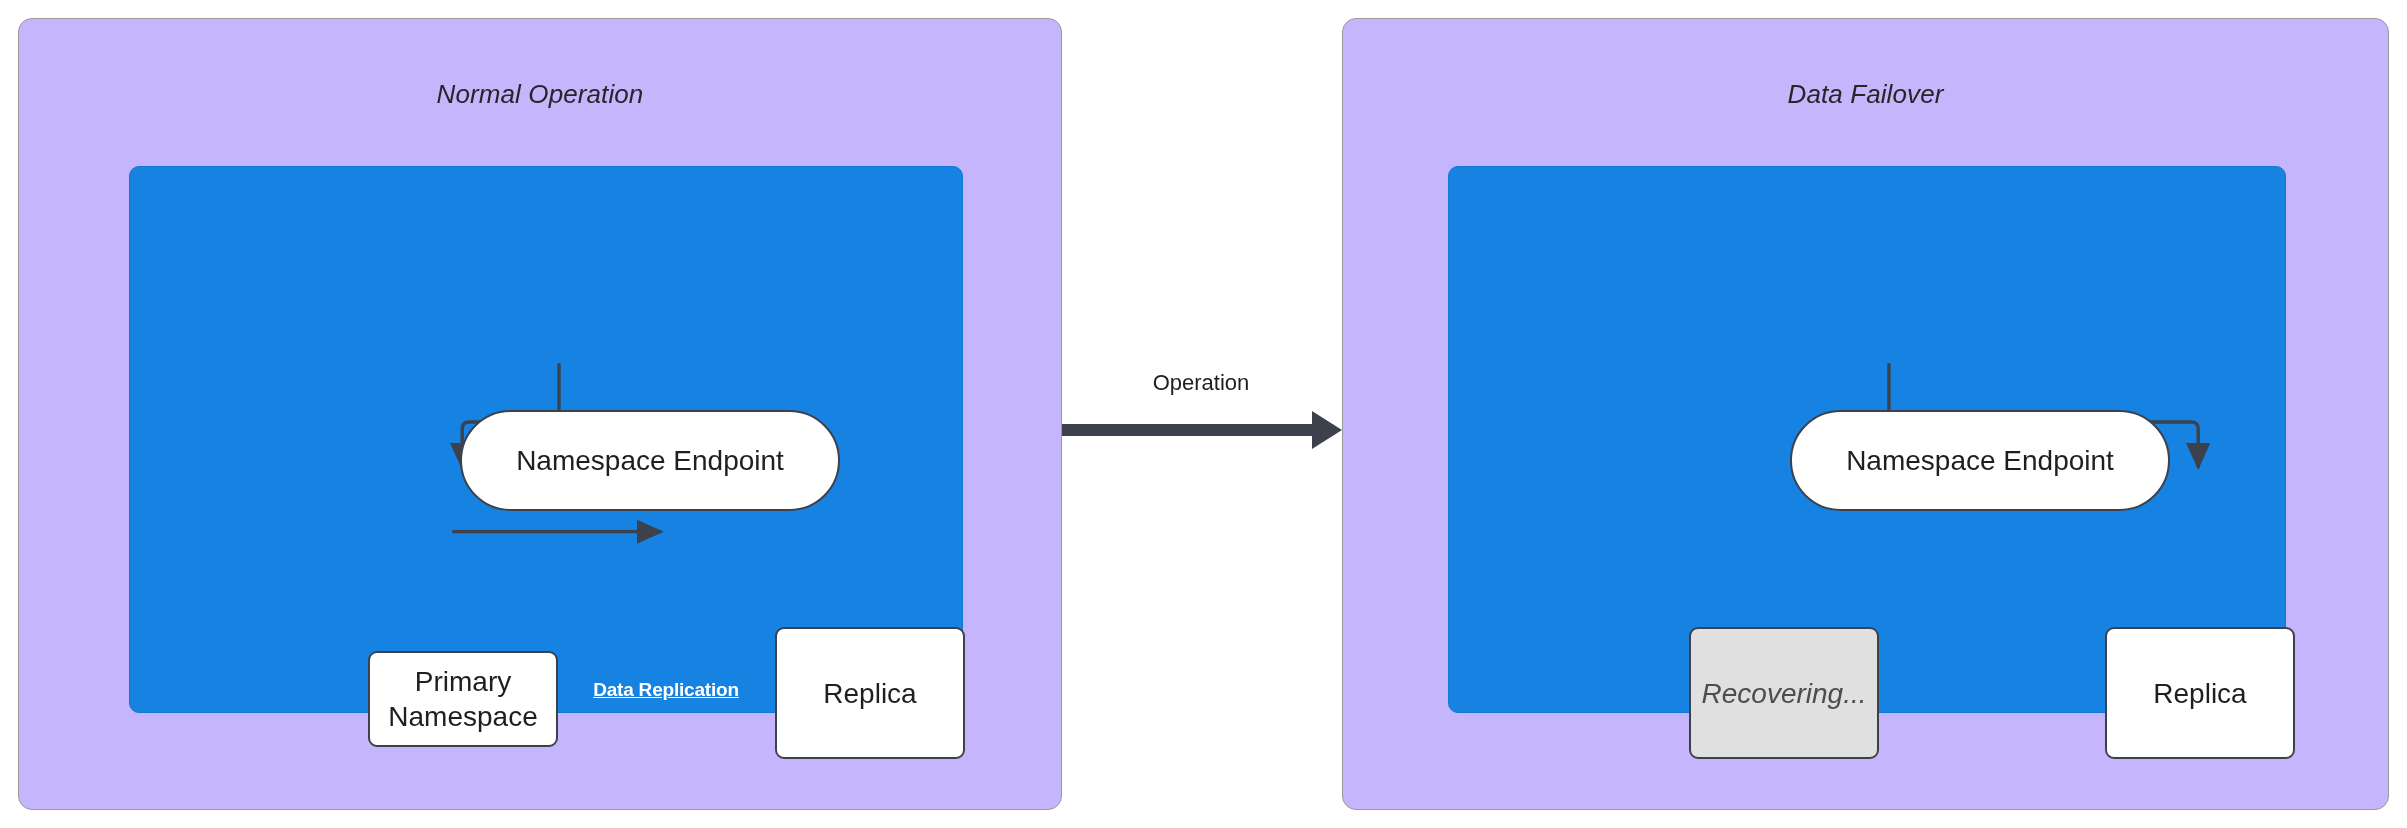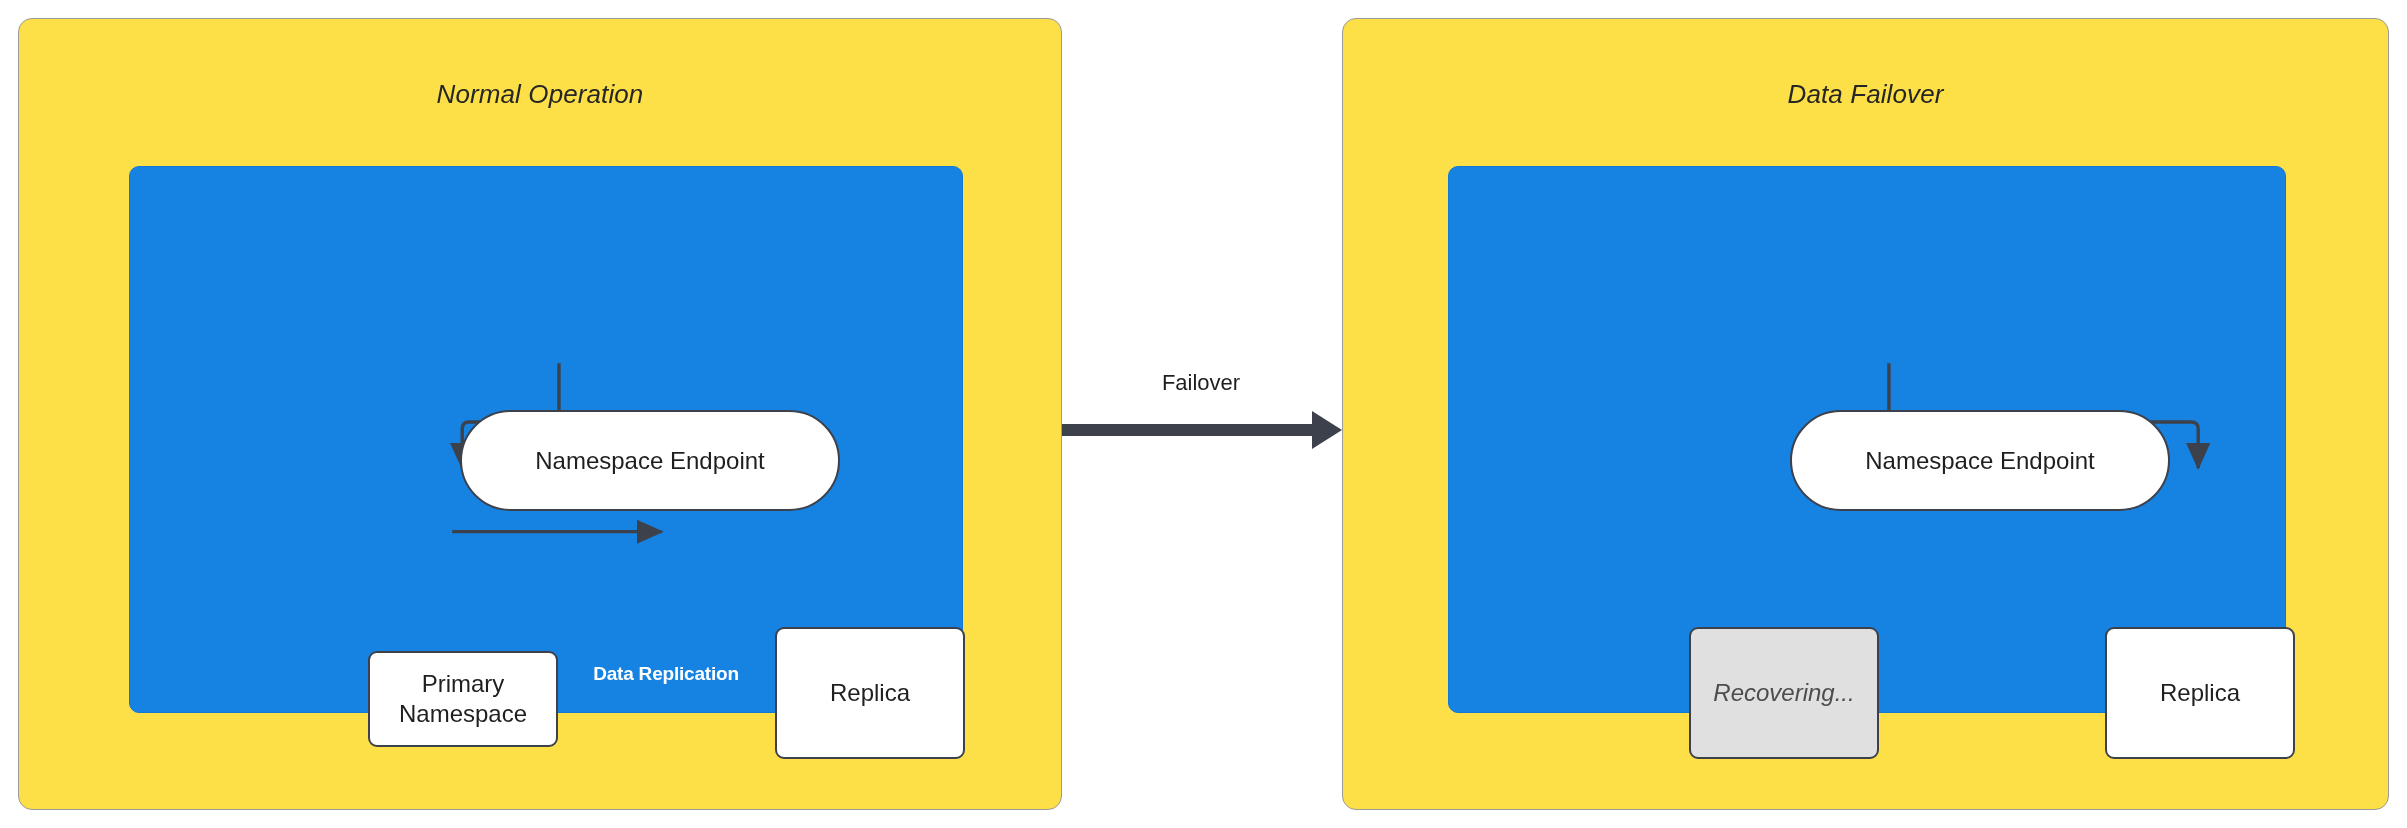--- a/index.html
+++ b/index.html
@@ -19,21 +19,21 @@
     position: absolute;
     left: 0; top: 0;
     width: 2407px;
     height: 828px;
   }
 
   
   .panel {
     position: absolute;
     box-sizing: border-box;
-    background: #fde047;
+    background: #c4b5fd;
     border: 1.6px solid #9a9a9a;
     border-radius: 14px;
   }
   #panel-left  { left: 18px;   top: 18px; width: 1044px; height: 792px; }
   #panel-right { left: 1342px; top: 18px; width: 1047px; height: 792px; }
 
   .panel-title {
     position: absolute;
     top: 60px;
     left: 0;
@@ -60,21 +60,21 @@
   .node {
     position: absolute;
     box-sizing: border-box;
     display: flex;
     align-items: center;
     justify-content: center;
     text-align: center;
     background: #ffffff;
     border: 2.3px solid #3c414c;
     color: #1f1f1f;
-    font-size: 24px;
+    font-size: 28px;
     line-height: 1.25;
     z-index: 3;
   }
   .node.pill {
     border-radius: 999px;
   }
   .node.rect {
     border-radius: 9px;
   }
   .node.recovering {
@@ -101,28 +101,29 @@
     height: 100%;
     overflow: visible;
     z-index: 2;
     pointer-events: none;
   }
 
   
   #label-data-replication {
     position: absolute;
     left: 420px;
-    top: 496px;
+    top: 512px;
     width: 232px;
     text-align: center;
     color: #ffffff;
     font-size: 19px;
     font-weight: bold;
     z-index: 4;
     letter-spacing: -0.2px;
+    text-decoration: underline;
   }
 
   
   #failover-wrap {
     position: absolute;
     left: 1050px;
     top: 370px;
     width: 302px;
     height: 120px;
     z-index: 5;
@@ -174,21 +175,21 @@
       <div class="node rect" id="node-replica-left">
         <span>Replica</span>
       </div>
 
       <div id="label-data-replication">Data Replication</div>
 
     </div>
   </div>
 
   <div id="failover-wrap">
-    <div id="failover-label">Failover</div>
+    <div id="failover-label">Operation</div>
     <svg width="302" height="120" viewBox="0 0 302 120" style="position:absolute;left:0;top:0;overflow:visible;">
       <path d="M 12 54 L 262 54 L 262 41 L 292 60 L 262 79 L 262 66 L 12 66 z" fill="#3c414c"></path>
     </svg>
   </div>
 
   <div class="panel" id="panel-right">
 
     <div class="panel-title">Data Failover</div>
 
     <div class="blue-box" id="blue-right">

